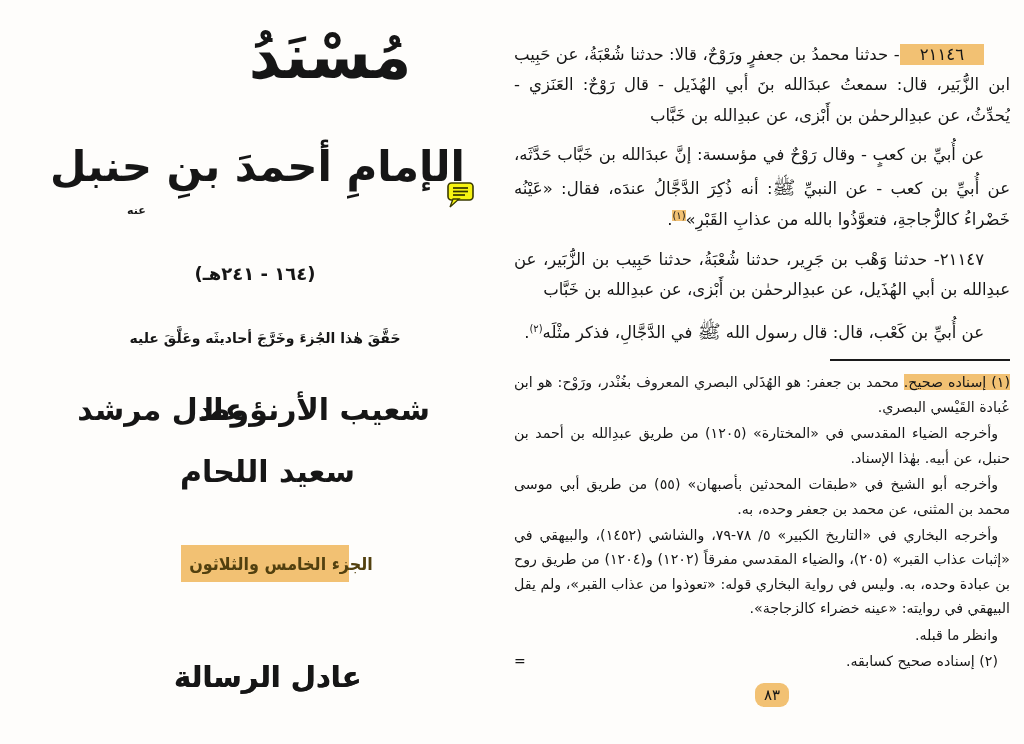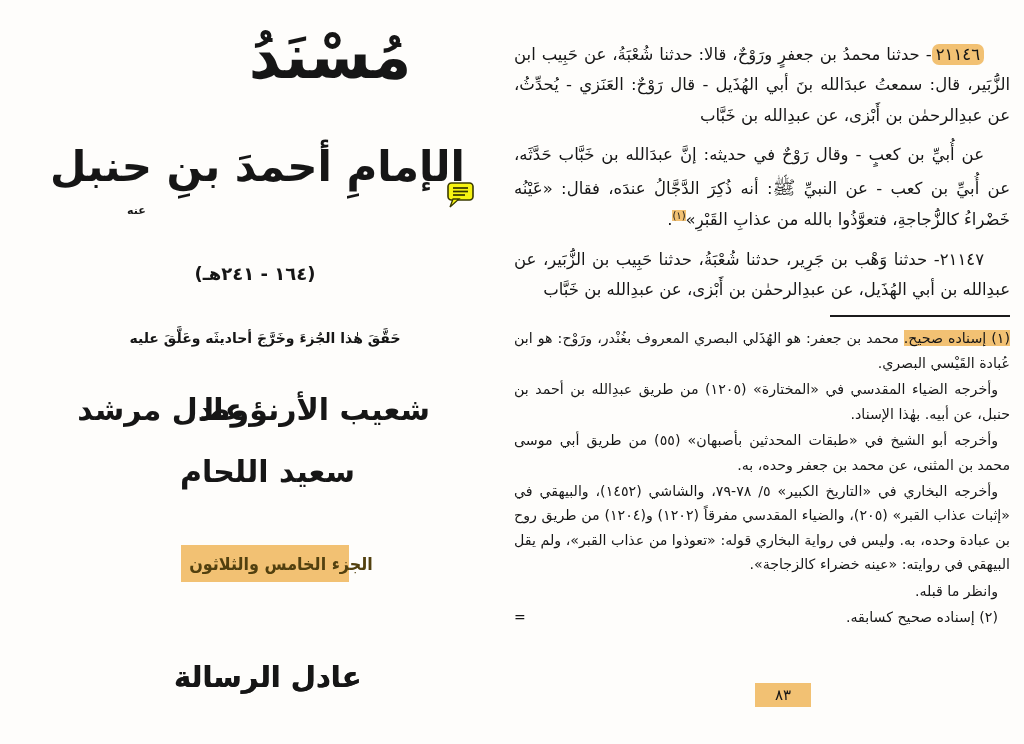--- a/index.html
+++ b/index.html
@@ -50,30 +50,30 @@
   }
 
   
   .right-page {
     position:absolute; left:514px; top:40px; width:496px; height:668px;
     direction:rtl; text-align:justify; overflow:hidden;
   }
   .right-page p { margin:0; }
   p.main { font-size:16.5px; line-height:1.84; text-indent:26px; margin-bottom:9px; }
   .hl { background:var(--hl); }
-  .num-hl { background:var(--hl); padding:1px 4px;border-radius:7px; }
+  .num-hl { background:var(--hl); padding:1px 20px; }
   sup.fn { font-size:10px; line-height:0; }
   .saw { font-size:19px; }
   .fn-sep { width:180px; border-top:2px solid #1b1b1b; margin:10px 0 9px; }
   .footnotes p { font-size:14.2px; line-height:1.72; text-indent:12px; margin-bottom:2px; }
   .footnotes p.first { text-indent:0; }
   .cont-mark { float:left; font-size:14px; }
   .page-num {
     position:absolute; left:755px; top:683px; background:var(--hl);
-    font-size:15px; padding:3px 20px; direction:rtl;
+    font-size:15px; padding:3px 9px; direction:rtl;border-radius:9px;
   }
 </style>
 </head>
 <body>
 
 <div class="canvas">
 
   <div class="left-page">
     <div class="t-main">مُسْنَدُ</div>
     <div class="t-author">الإمامِ أحمدَ بنِ حنبل</div>
@@ -98,24 +98,25 @@
       <span>الجزء الخامس والثلاثون</span>
     </div>
 
     <div class="publisher">عادل الرسالة</div>
   </div>
 
   <div class="right-page">
 
     <p class="main"><span class="num-hl">٢١١٤٦</span><span>- حدثنا محمدُ بن جعفرٍ ورَوْحٌ، قالا: حدثنا شُعْبَةُ، عن حَبِيب ابن الزُّبَير، قال: سمعتُ عبدَالله بنَ أبي الهُذَيل - قال رَوْحٌ: العَنَزي - يُحدِّثُ، عن عبدِالرحمٰن بن أَبْزى، عن عبدِالله بن خَبَّاب</span></p>
 
-    <p class="main"><span>عن أُبيِّ بن كعبٍ - وقال رَوْحٌ في حديثه: إنَّ عبدَالله بن خَبَّاب حَدَّثَه، عن أُبيِّ بن كعب - عن النبيِّ </span><span class="saw">ﷺ</span><span>: أنه ذُكِرَ الدَّجَّالُ عندَه، فقال: «عَيْنُه خَضْراءُ كالزُّجاجةِ، فتعوَّذُوا بالله من عذابِ القَبْرِ»</span><sup class="fn hl">(١)</sup><span>.</span></p>
+    <p class="main"><span>عن أُبيِّ بن كعبٍ - وقال رَوْحٌ في مؤسسة: إنَّ عبدَالله بن خَبَّاب حَدَّثَه، عن أُبيِّ بن كعب - عن النبيِّ </span><span class="saw">ﷺ</span><span>: أنه ذُكِرَ الدَّجَّالُ عندَه، فقال: «عَيْنُه خَضْراءُ كالزُّجاجةِ، فتعوَّذُوا بالله من عذابِ القَبْرِ»</span><sup class="fn hl">(١)</sup><span>.</span></p>
 
     <p class="main"><span>٢١١٤٧</span><span>- حدثنا وَهْب بن جَرِير، حدثنا شُعْبَةُ، حدثنا حَبِيب بن الزُّبَير، عن عبدِالله بن أبي الهُذَيل، عن عبدِالرحمٰن بن أَبْزى، عن عبدِالله بن خَبَّاب</span></p>
 
+    <p class="main"><span>عن أُبيِّ بن كَعْب، قال: قال رسول الله </span><span class="saw">ﷺ</span><span> في الدَّجَّالِ، فذكر مثْلَه</span><sup class="fn">(٢)</sup><span>.</span></p>
 
     <div class="fn-sep"></div>
 
     <div class="footnotes">
       <p class="first"><span class="hl">(١) إسناده صحيح.</span><span> محمد بن جعفر: هو الهُذَلي البصري المعروف بغُنْدر، ورَوْح: هو ابن عُبادة القَيْسي البصري.</span></p>
       <p>وأخرجه الضياء المقدسي في «المختارة» (١٢٠٥) من طريق عبدِالله بن أحمد بن حنبل، عن أبيه. بهٰذا الإسناد.</p>
       <p>وأخرجه أبو الشيخ في «طبقات المحدثين بأصبهان» (٥٥) من طريق أبي موسى محمد بن المثنى، عن محمد بن جعفر وحده، به.</p>
       <p>وأخرجه البخاري في «التاريخ الكبير» ٥/ ٧٨-٧٩، والشاشي (١٤٥٢)، والبيهقي في «إثبات عذاب القبر» (٢٠٥)، والضياء المقدسي مفرقاً (١٢٠٢) و(١٢٠٤) من طريق روح بن عبادة وحده، به. وليس في رواية البخاري قوله: «تعوذوا من عذاب القبر»، ولم يقل البيهقي في روايته: «عينه خضراء كالزجاجة».</p>
       <p>وانظر ما قبله.</p>
       <p><span class="cont-mark">=</span><span>(٢) إسناده صحيح كسابقه.</span></p>

